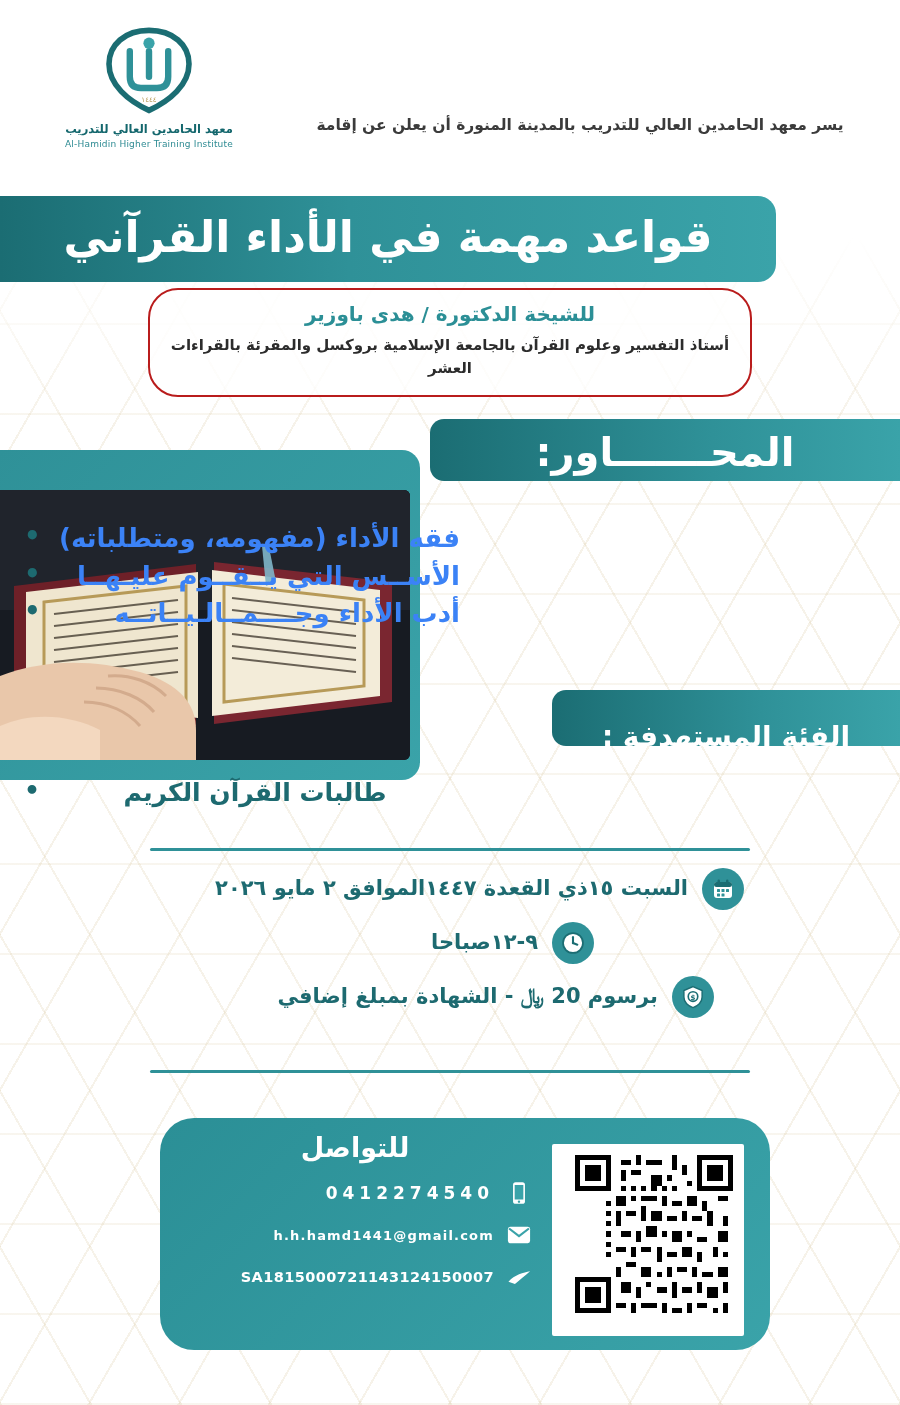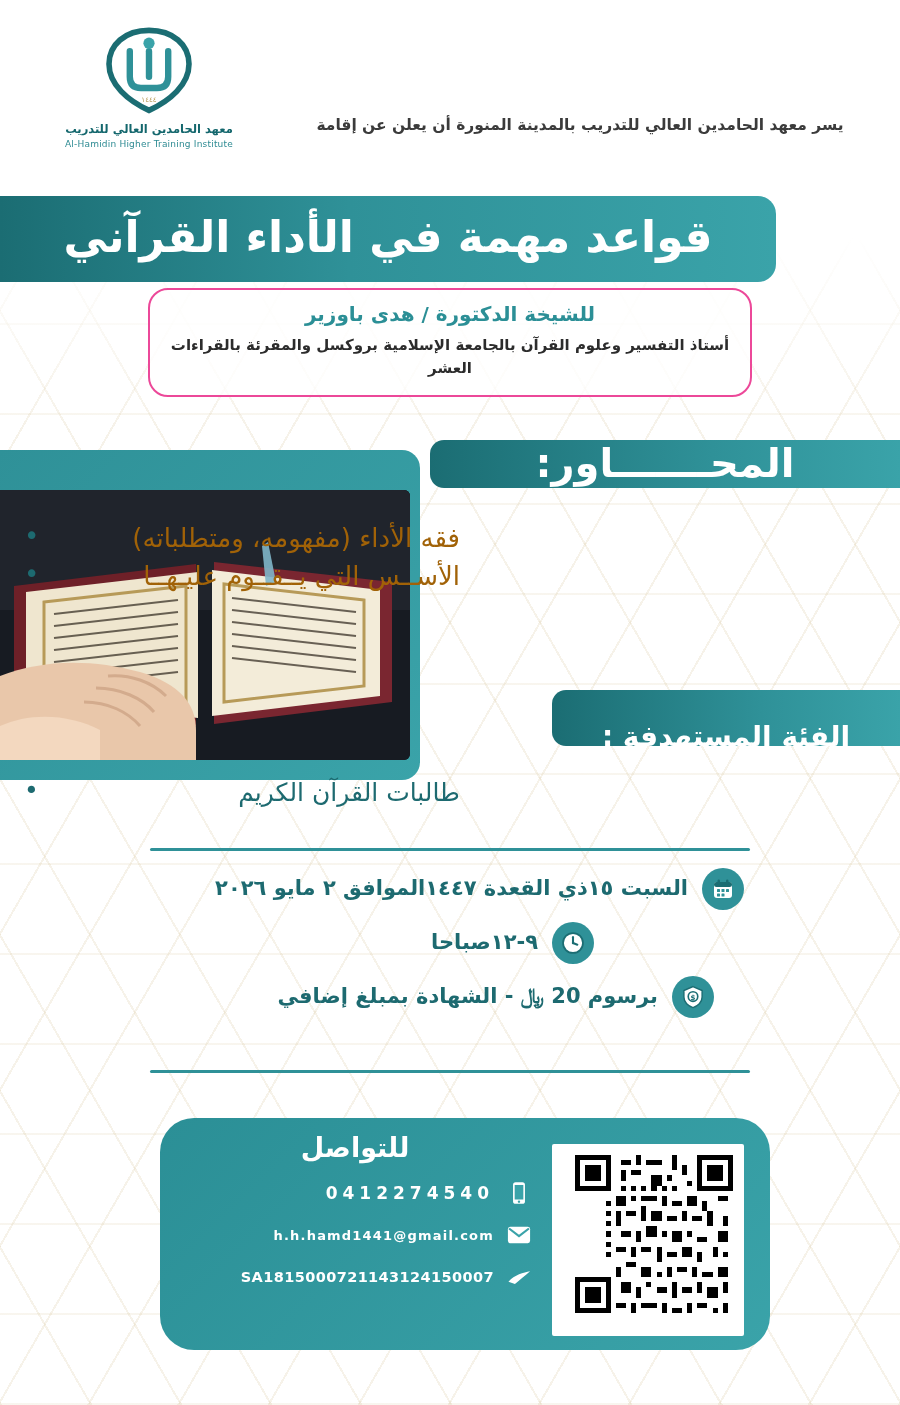--- a/index.html
+++ b/index.html
@@ -115,22 +115,22 @@
     line-height: 1;
     padding-bottom: 4px;
   }
 
   
   .lecturer-box {
     position: absolute;
     top: 288px;
     right: 148px;
     left: 148px;
-    border: 2px solid #ec4899;
-    border-radius: 20px;
+    border: 2px solid #b91c1c;
+    border-radius: 30px;
     padding: 12px 18px 14px 18px;
     text-align: center;
     background: rgba(255,255,255,0.75);
     z-index: 6;
   }
   .lecturer-name {
     color: #2b8f96;
     font-size: 20px;
     font-weight: bold;
     margin-bottom: 8px;
@@ -138,29 +138,29 @@
   .lecturer-desc {
     color: #2c2c2c;
     font-size: 15px;
     font-weight: bold;
     line-height: 1.55;
   }
 
   
   .sec-axes {
     position: absolute;
-    top: 440px;
+    top: 419px;
     left: 430px;
     width: 470px;
-    height: 48px;
+    height: 62px;
     background: linear-gradient(90deg, #1b6d73 0%, #2f9198 60%, #3aa3a9 100%);
     border-radius: 14px 0 0 14px;
     z-index: 6;
     display: flex;
-    align-items: flex-start;
+    align-items: flex-end;
     justify-content: flex-start;
     padding-right: 0;
   }
   .sec-axes .sec-text {
     color: #ffffff;
     font-size: 40px;
     font-weight: bold;
     width: 100%;
     text-align: center;
     padding-bottom: 6px;
@@ -192,23 +192,23 @@
     position: absolute;
     top: 520px;
     right: 440px;
     left: 12px;
     z-index: 6;
     text-align: right;
     direction: rtl;
   }
   .axes-list li {
     list-style: none;
-    color: #a16207;
+    color: #3b82f6;
     font-size: 26px;
-    font-weight: normal;
+    font-weight: bold;
     line-height: 1.45;
     position: relative;
     padding-right: 0;
   }
   ul.axes-ul {
     margin: 0;
     padding: 0 0 0 36px;
     list-style: none;
   }
   ul.axes-ul li::after {
@@ -230,22 +230,23 @@
     direction: rtl;
     text-align: right;
   }
   .target-list ul {
     margin: 0; padding: 0; list-style: none;
   }
   .target-list li {
     position: relative;
     color: #1d6a70;
     font-size: 25px;
-    font-weight: normal;
+    font-weight: bold;
     line-height: 1.4;
+    text-align: center;
   }
   .target-list li::after {
     content: "•";
     position: absolute;
     left: -26px;
     top: -2px;
     font-size: 25px;
     color: #1d6a70;
   }
 
@@ -465,20 +466,21 @@
   </div>
 
   <div class="sec-axes">
     <div class="sec-text">المحـــــــاور:</div>
   </div>
 
   <div class="axes-list">
     <ul class="axes-ul">
       <li>فقه الأداء (مفهومه، ومتطلباته)</li>
       <li>الأســس التي يــقــوم عليـهــا</li>
+      <li>أدب الأداء وجــــمــالـيــاتــه</li>
     </ul>
   </div>
 
   <div class="sec-target">
     <div class="sec-text">الفئة المستهدفة :</div>
   </div>
 
   <div class="target-list">
     <ul>
       <li>طالبات القرآن الكريم</li>

